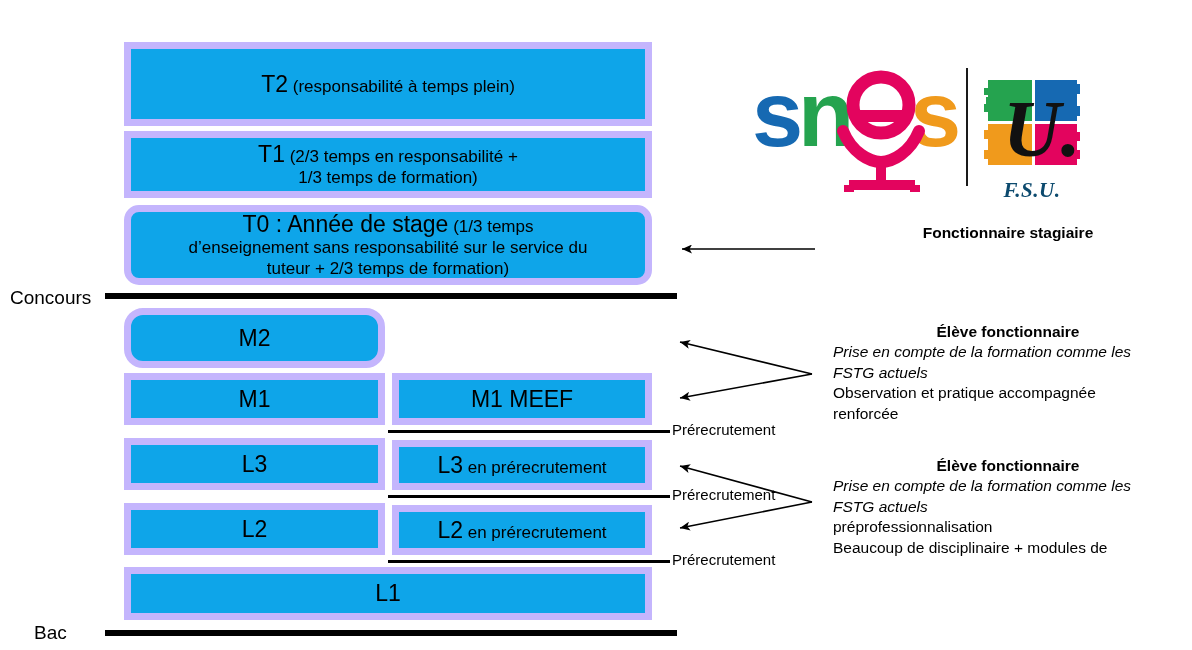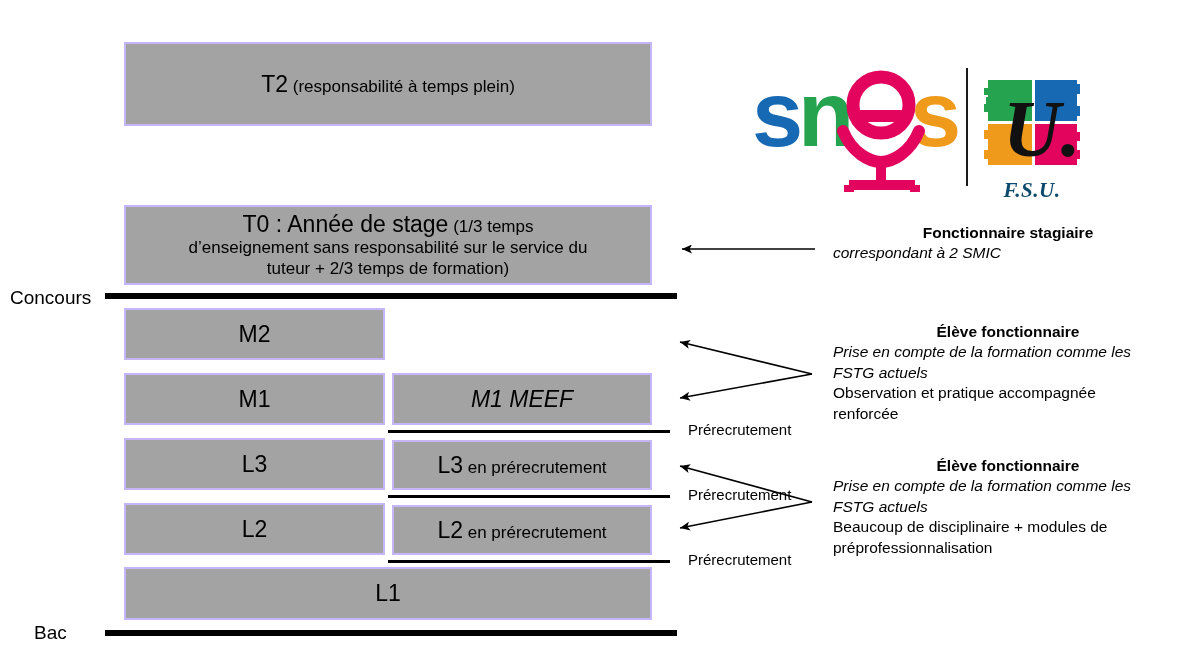--- a/index.html
+++ b/index.html
@@ -13,22 +13,22 @@
     width: 1192px;
     height: 650px;
     background: #ffffff;
     font-family: "Liberation Sans", sans-serif;
     color: #000000;
     overflow: hidden;
   }
   .box {
     position: absolute;
     box-sizing: border-box;
-    border: 2px solid #c4b5fd;
-    background: #a3a3a3;
+    border: 7px solid #c4b5fd;
+    background: #0ea5e9;
     display: flex;
     align-items: center;
     justify-content: center;
     text-align: center;
     line-height: 1.22;
     padding: 2px 6px;
   }
   .box .big {
     font-size: 23px;
   }
@@ -56,21 +56,20 @@
   }
   .side-label {
     position: absolute;
     font-size: 19px;
     white-space: nowrap;
   }
   .pre-label {
     position: absolute;
     font-size: 15px;
     white-space: nowrap;
-    margin-left: 16px;
   }
   .note {
     position: absolute;
     font-size: 15.5px;
     line-height: 1.32;
     width: 350px;
   }
   .note .hd {
     font-weight: bold;
     text-align: center;
@@ -112,46 +111,52 @@
 <body>
 
 <div id="root">
 
   <div class="box" id="box-t2" style="left:124px; top:42px; width:528px; height:84px;">
     <span class="box-label">
       <span class="big">T2</span><span class="small"> (responsabilité à temps plein)</span>
     </span>
   </div>
 
-
-  <div class="box" id="box-t0" style="left:124px; top:205px; width:528px; height:80px;">
+  <div class="box" id="box-t1" style="left:124px; top:131px; width:528px; height:67px;">
+    <span class="box-label">
+      <span class="big">T1</span><span class="small"> (2/3 temps en responsabilité +</span><br>
+      <span class="small">1/3 temps de formation)</span>
+    </span>
+  </div>
+
+  <div class="box" id="box-t0" style="left:124px; top:205px; width:528px; height:80px;border-radius:15px;">
     <span class="box-label">
       <span class="big">T0 :  Année de stage</span><span class="small"> (1/3 temps</span><br>
       <span class="small">d’enseignement sans responsabilité sur le service du</span><br>
       <span class="small">tuteur + 2/3 temps de formation)</span>
     </span>
   </div>
 
   <div class="thickline" id="rule-concours" style="left:105px; top:293px; width:572px;"></div>
   <div class="side-label" style="left:10px; top:287px;">Concours</div>
 
-  <div class="box" style="left:124px; top:308px; width:261px; height:52px;">
+  <div class="box" style="left:124px; top:308px; width:261px; height:60px;border-radius:19px;">
     <span class="big">M2</span>
   </div>
   <div class="box" style="left:124px; top:373px; width:261px; height:52px;">
     <span class="big">M1</span>
   </div>
   <div class="box" style="left:124px; top:438px; width:261px; height:52px;">
     <span class="big">L3</span>
   </div>
   <div class="box" style="left:124px; top:503px; width:261px; height:52px;">
     <span class="big">L2</span>
   </div>
 
-  <div class="box" style="left:392px; top:373px; width:260px; height:52px;font-style:italic;">
+  <div class="box" style="left:392px; top:373px; width:260px; height:52px;">
     <span class="box-label">
       <span class="big">M1 MEEF</span><span class="small"></span>
     </span>
   </div>
   <div class="box" style="left:392px; top:440px; width:260px; height:50px;">
     <span class="box-label">
       <span class="big">L3</span><span class="small"> en prérecrutement</span>
     </span>
   </div>
   <div class="box" style="left:392px; top:505px; width:260px; height:50px;">
@@ -196,37 +201,36 @@
     </g>
 
     <g>
       <line x1="812" y1="502" x2="680" y2="466" stroke="#000000" stroke-width="1.6" marker-end="url(#ah)"></line>
       <line x1="812" y1="502" x2="680" y2="528" stroke="#000000" stroke-width="1.6" marker-end="url(#ah)"></line>
     </g>
   </svg>
 
   <div class="note" style="left:833px; top:223px;">
     <div class="hd">Fonctionnaire stagiaire</div>
-    <div class="it">correspondant à 2 SMIC</div>
   </div>
 
   <div class="note" style="left:833px; top:322px;">
     <div class="hd">Élève fonctionnaire</div>
     <div class="it">Prise en compte de la formation comme les</div>
     <div class="it">FSTG actuels</div>
     <div>Observation et pratique accompagnée</div>
     <div>renforcée</div>
   </div>
 
   <div class="note" style="left:833px; top:456px;">
     <div class="hd">Élève fonctionnaire</div>
     <div class="it">Prise en compte de la formation comme les</div>
     <div class="it">FSTG actuels</div>
+    <div>préprofessionnalisation</div>
     <div>Beaucoup de disciplinaire + modules de</div>
-    <div>préprofessionnalisation</div>
   </div>
 
   <div id="logo">
     <svg viewBox="0 0 340 140" width="340" height="140">
 
       <g>
         <text x="4" y="88" font-family="Liberation Sans, sans-serif" font-size="92" font-weight="bold" fill="#1669b2">s</text>
         <text x="50" y="88" font-family="Liberation Sans, sans-serif" font-size="92" font-weight="bold" fill="#25a34f">n</text>
         <text x="162" y="88" font-family="Liberation Sans, sans-serif" font-size="92" font-weight="bold" fill="#f09a1c">s</text>
 

